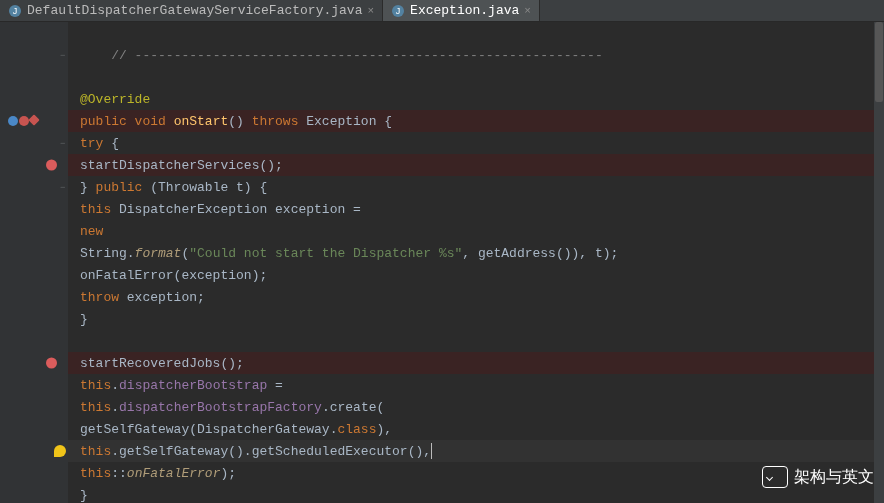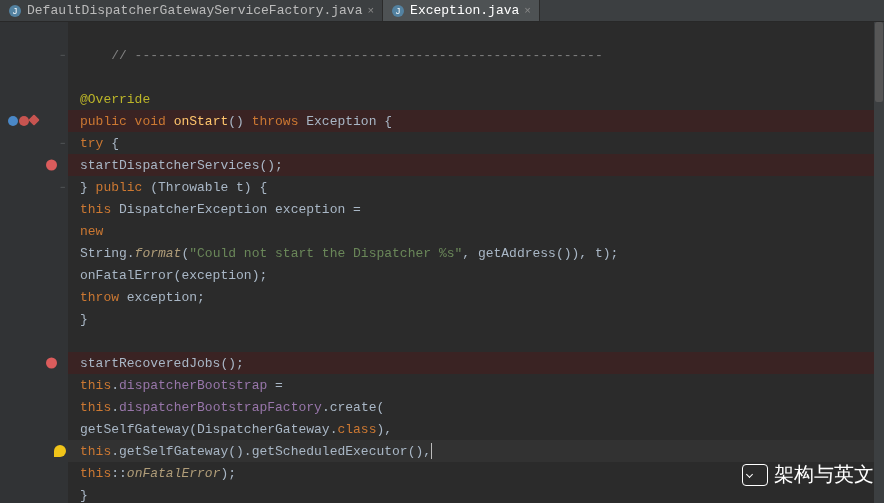--- a/index.html
+++ b/index.html
@@ -25,21 +25,21 @@
   .hl-bp { background: #3a2323; }
   .hl-caret { background: #323232; }
   .c-kw { color: #cc7832; }
   .c-ann { color: #bbb529; }
   .c-fn { color: #ffc66d; }
   .c-fni { color: #b09d79; font-style: italic; text-align: right; }
   .c-str { color: #6a8759; }
   .c-com { color: #808080; }
   .c-field { color: #9876aa; }
   .caret { display: inline-block; width: 1px; height: 16px; background: #bbbbbb; vertical-align: middle; }
-  .watermark { position: absolute; right: 10px; bottom: 15px; display: flex; align-items: center; gap: 6px; color: #ffffff; font-family: sans-serif; font-size: 20px; pointer-events: none; }
+  .watermark { position: absolute; right: 10px; bottom: 15px; display: flex; align-items: center; gap: 6px; color: #ffffff; font-family: sans-serif; font-size: 16px; pointer-events: none; }
   .wm-icon { width: 26px; height: 22px; border: 1.5px solid #fff; border-radius: 4px; position: relative; display: flex; align-items: center; justify-content: center; }
   .wm-icon::after { content: ""; width: 4px; height: 4px; border-right: 1.5px solid #fff; border-bottom: 1.5px solid #fff; transform: rotate(45deg); position: absolute; left: 4px; }
   .scrollbar { position: absolute; right: 0; top: 0; width: 10px; height: 100%; background: #3c3f41; }
   .sb-thumb { position: absolute; right: 1px; top: 0; width: 8px; height: 80px; background: #565656; border-radius: 2px; }
 </style>
 </head>
 <body>
 
 <div class="tabs">
   <div class="tab">

